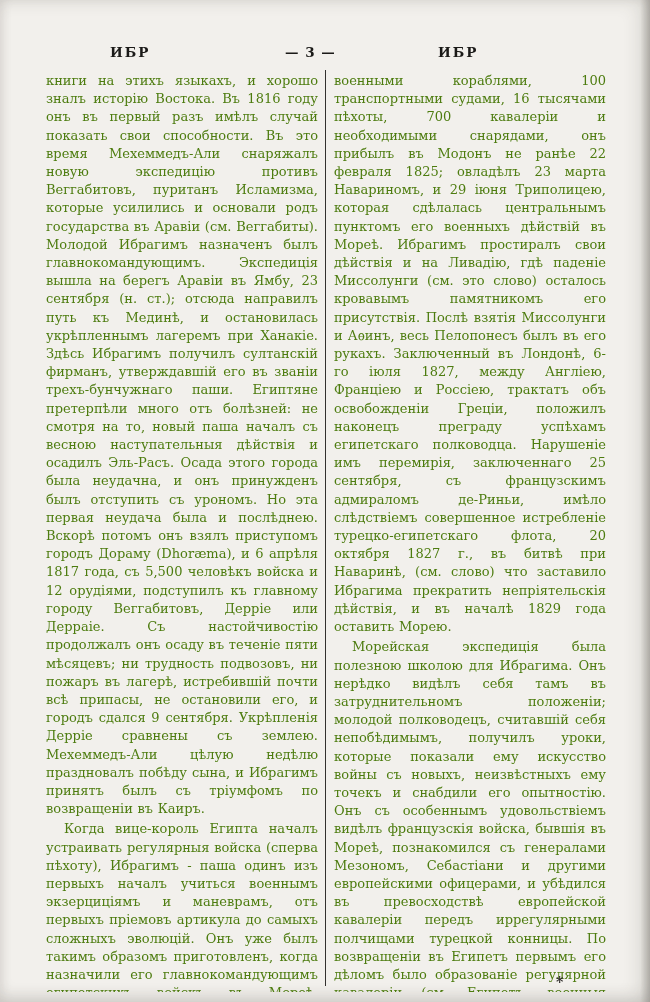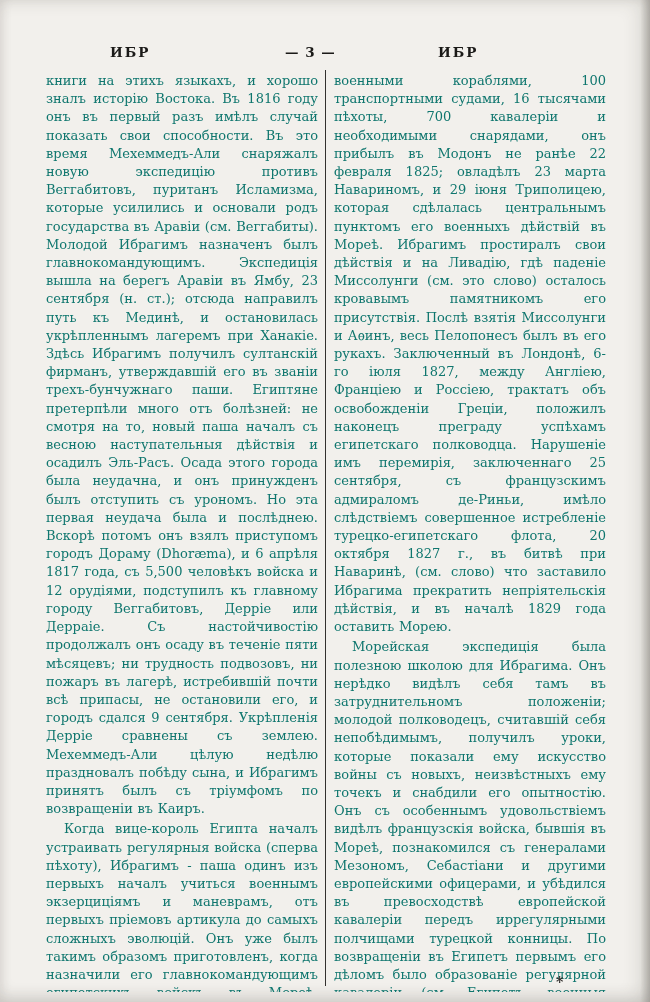--- a/index.html
+++ b/index.html
@@ -33,21 +33,21 @@
     overflow: hidden;
   }
   .col { width: 272px; height: 100%; overflow: hidden; }
   .col p {
     margin: 0 0 0 0;
     padding: 0;
     font-size: 13px;
     line-height: 18.2px;
     text-align: justify;
     word-spacing: 0.5px;
-    color: #0f766e;
+    color: #4d7c0f;
   }
   .col p + p { margin-top: 2px; }
   .col p.indent { text-indent: 18px; }
   .column-divider {
     position: absolute; top: 70px; left: 325px;
     width: 1px; height: 916px;
     background: #33312e;
   }
   .footnote-mark {
     position: absolute; left: 556px; top: 974px;

